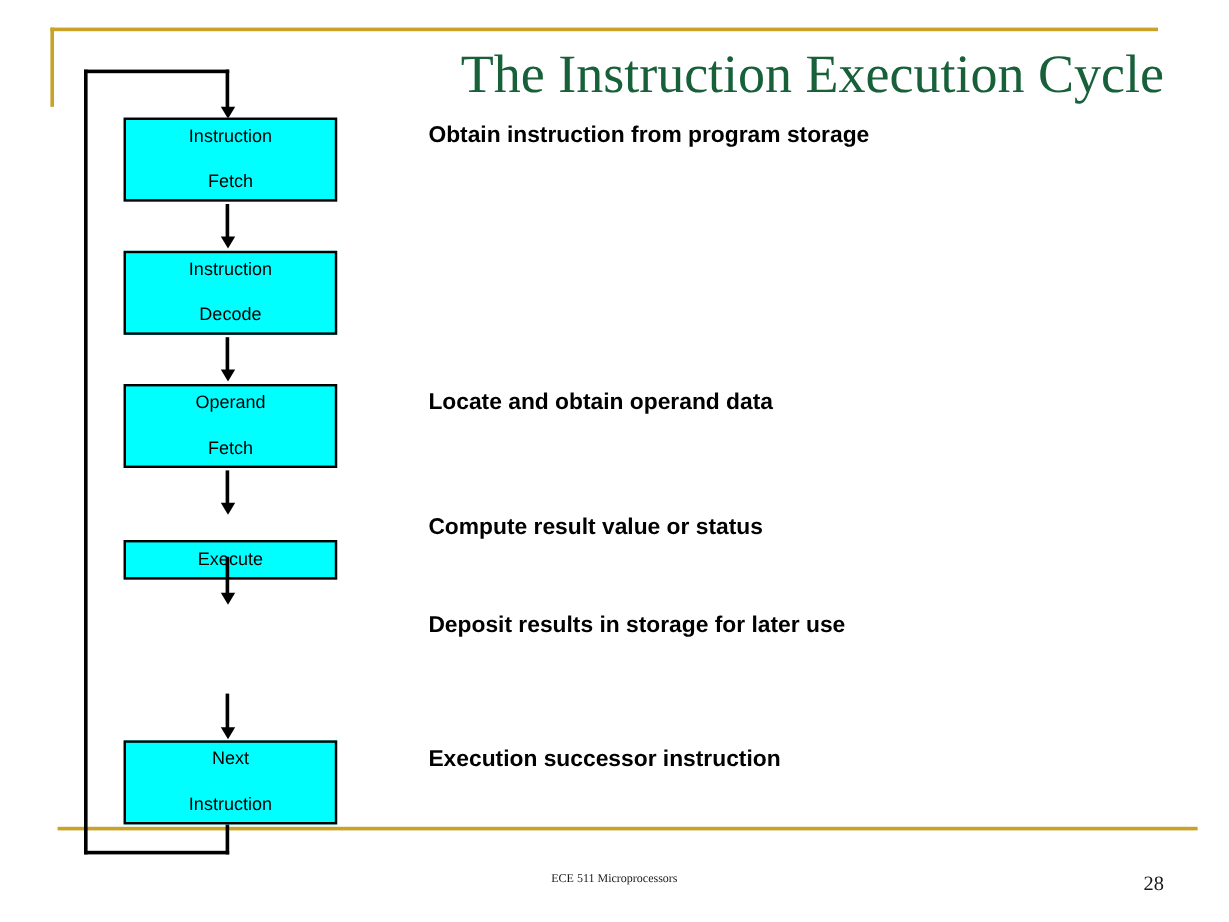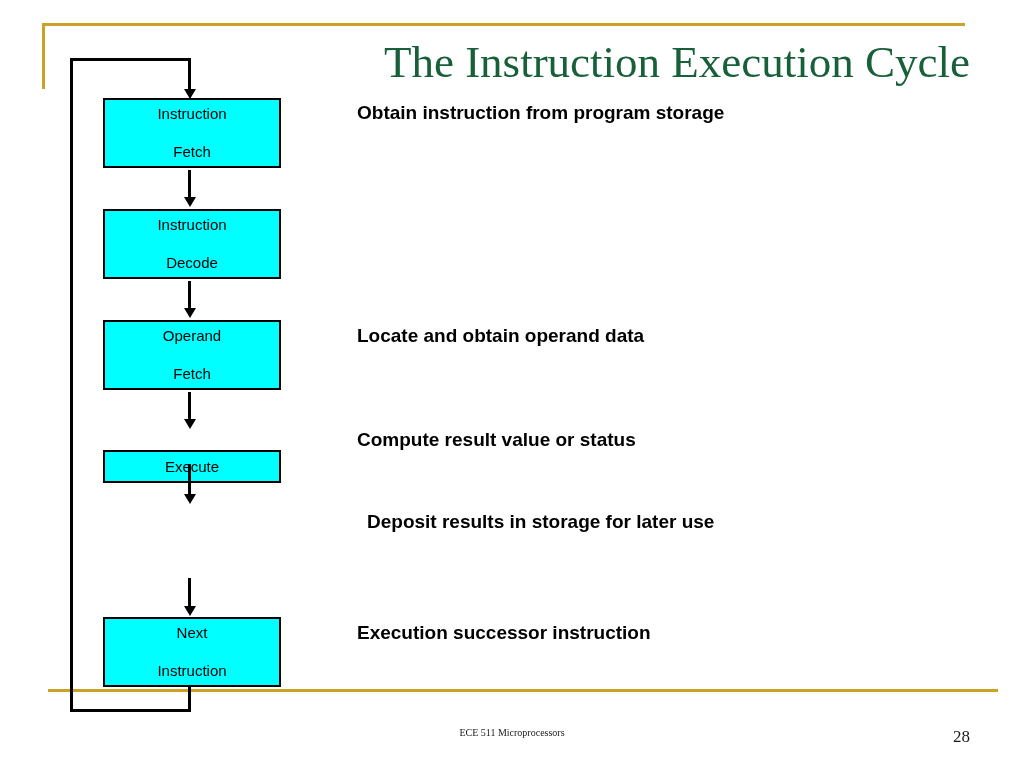--- a/index.html
+++ b/index.html
@@ -228,19 +228,19 @@
   <div class="arrow" style="top:578px;height:29px;"></div>
 
   <div class="flow-box tall" style="top:617px;">
     <span class="ln">Next</span>
     <span class="ln">Instruction</span>
   </div>
 
   <div class="desc" style="top:102px;">Obtain instruction from program storage</div>
   <div class="desc" style="top:325px;">Locate and obtain operand data</div>
   <div class="desc" style="top:429px;">Compute result value or status</div>
-  <div class="desc" style="top:511px;margin-left:10px;">Deposit results in storage for later use</div>
+  <div class="desc" style="top:511px;">Deposit results in storage for later use</div>
   <div class="desc" style="top:622px;">Execution successor instruction</div>
 
   <div class="footer-text">ECE 511 Microprocessors</div>
   <div class="footer-page">28</div>
 
 </div>
 
 </body></html>

